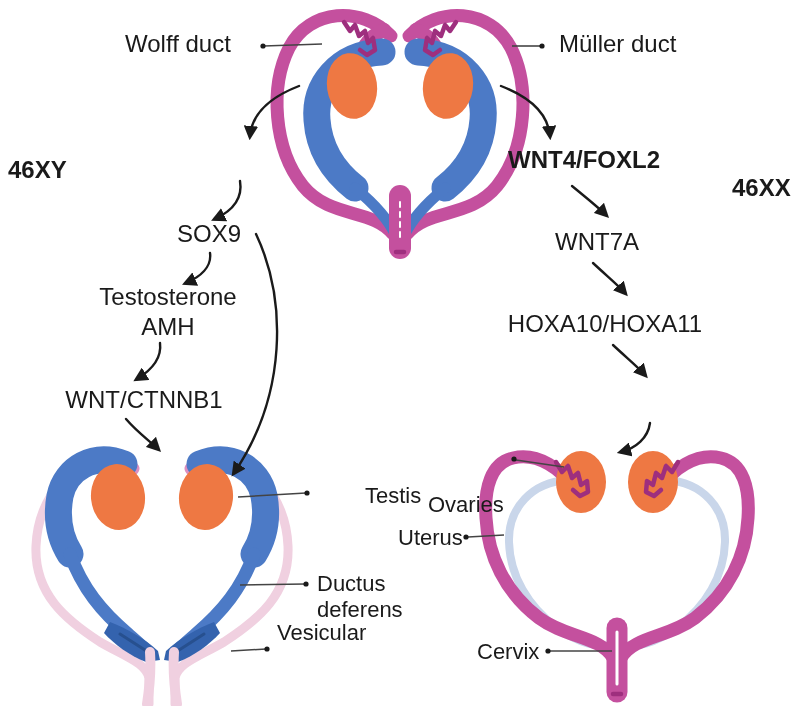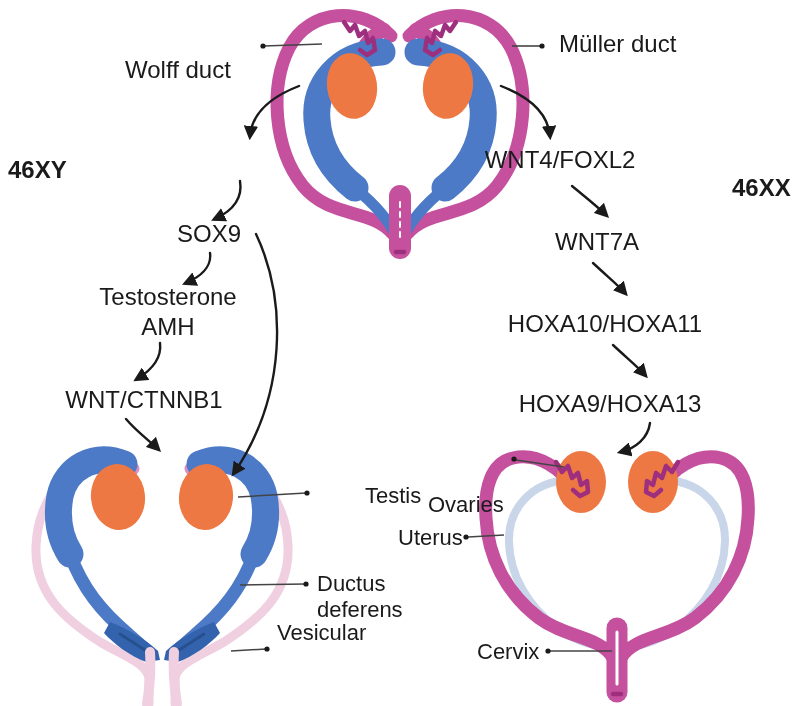--- a/index.html
+++ b/index.html
@@ -107,35 +107,34 @@
         <circle class="dot" cx="267" cy="649" r="2.6"></circle>
       <line class="leader" x1="516" y1="460" x2="564" y2="467"></line>
         <circle class="dot" cx="514" cy="459" r="2.6"></circle>
       <line class="leader" x1="468" y1="537" x2="504" y2="535"></line>
         <circle class="dot" cx="466" cy="537" r="2.6"></circle>
       <line class="leader" x1="549" y1="651" x2="612" y2="651"></line>
         <circle class="dot" cx="548" cy="651" r="2.6"></circle>
     </g>
   </svg>
 
-  <div class="lbl" style="left:125px;top:31px;margin-top:26px;">Wolff duct</div>
+  <div class="lbl" style="left:125px;top:31px;">Wolff duct</div>
   <div class="lbl" style="left:559px;top:31px;">Müller duct</div>
 
   <div class="lbl bold" style="left:8px;top:157px;">46XY</div>
   <div class="lbl bold" style="left:732px;top:175px;">46XX</div>
 
   <div class="lbl ctr" style="left:209px;top:221px;">SOX9</div>
   <div class="lbl ctr" style="left:168px;top:284px;">Testosterone</div>
   <div class="lbl ctr" style="left:168px;top:314px;">AMH</div>
   <div class="lbl ctr" style="left:144px;top:387px;">WNT/CTNNB1</div>
 
-  <div class="lbl ctr" style="left:560px;top:147px;">WNT4/FOXL2</div>
+  <div class="lbl ctr" style="left:584px;top:147px;font-weight:bold;">WNT4/FOXL2</div>
   <div class="lbl ctr" style="left:597px;top:229px;">WNT7A</div>
   <div class="lbl ctr" style="left:605px;top:311px;">HOXA10/HOXA11</div>
-  <div class="lbl ctr" style="left:610px;top:391px;">HOXA9/HOXA13</div>
 
   <div class="lbl sm" style="left:317px;top:483px;margin-left:48px;">Testis</div>
   <div class="lbl sm" style="left:317px;top:554px;margin-top:17px;">
     <div>Ductus</div>
     <div>deferens</div>
   </div>
   <div class="lbl sm" style="left:277px;top:620px;">
     <div>Vesicular</div>
   </div>
 

